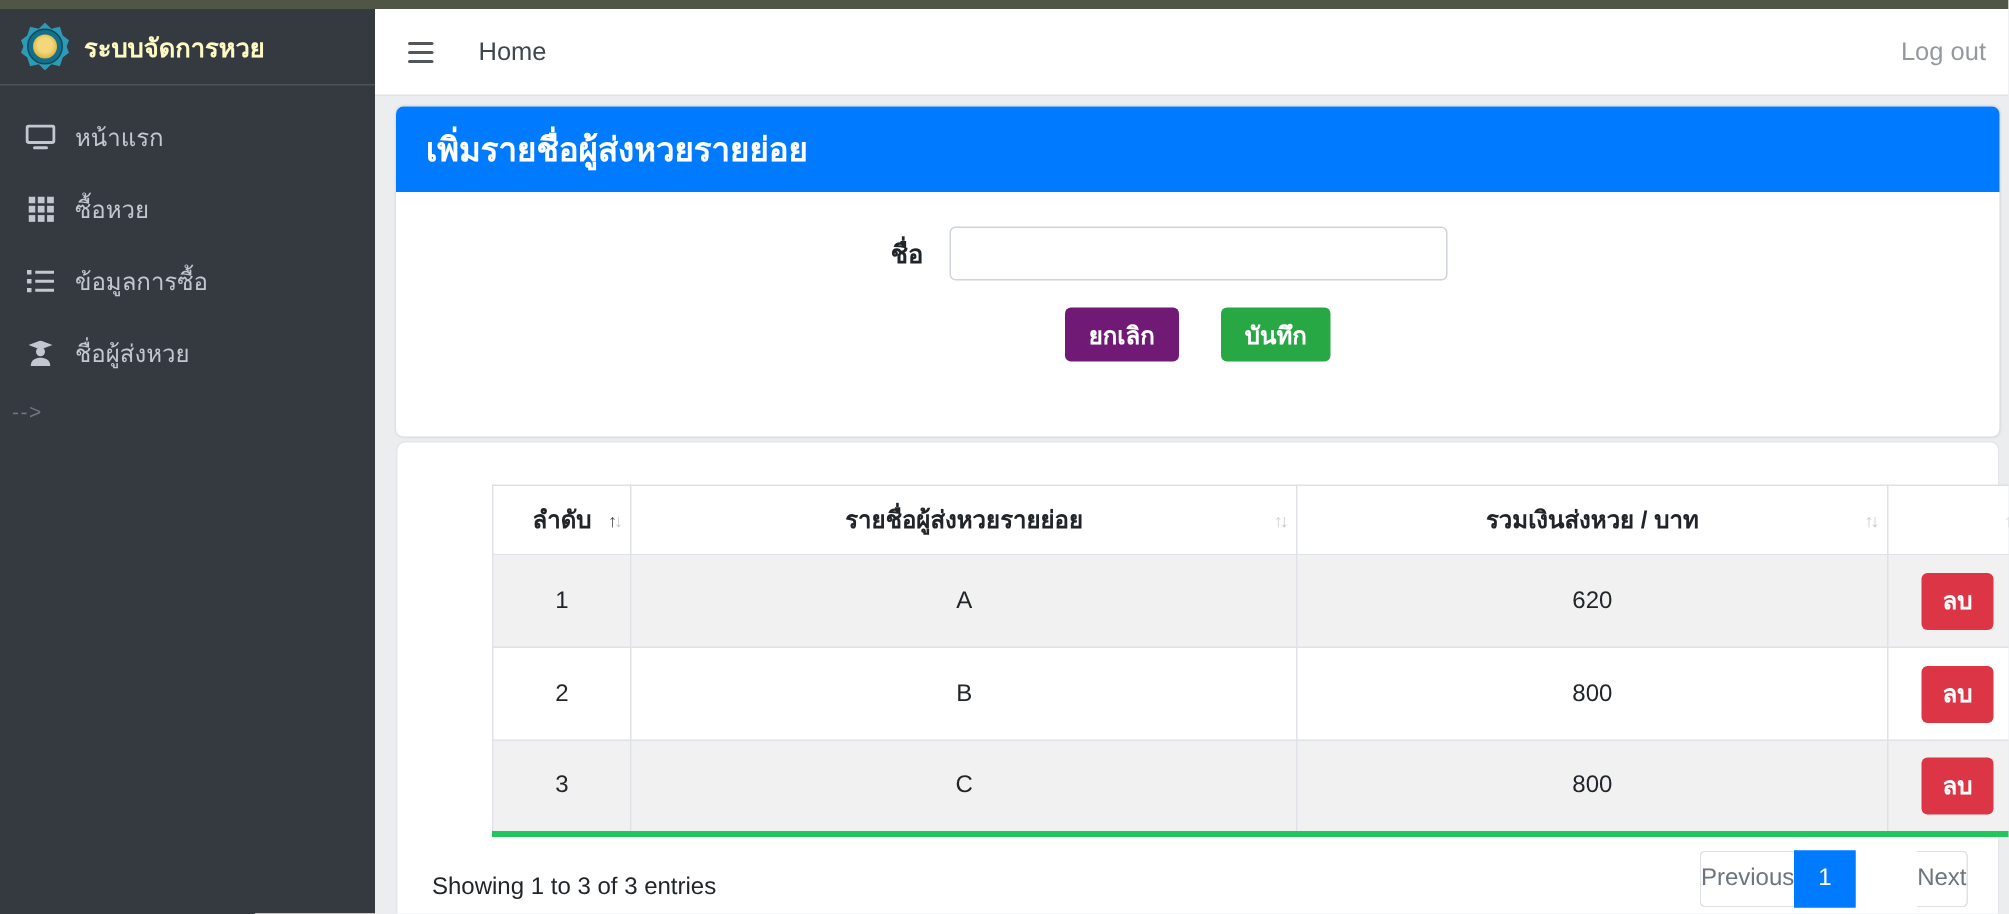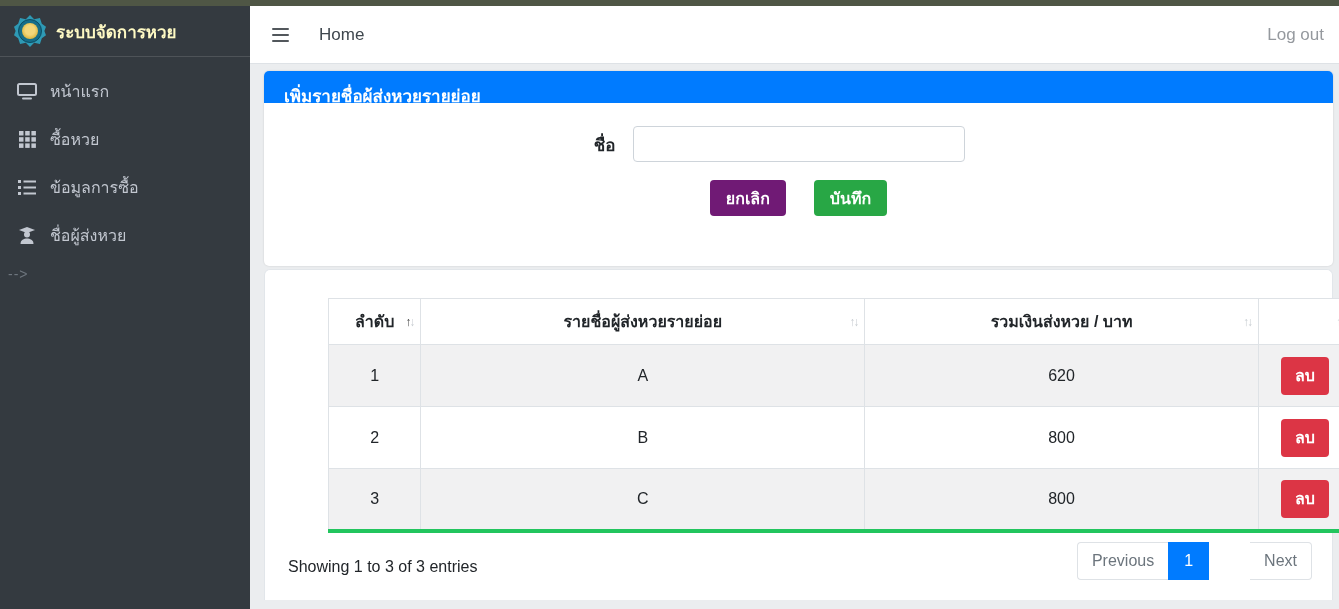--- a/index.html
+++ b/index.html
@@ -114,23 +114,23 @@
   
   .card-form {
     background: #ffffff;
     border-radius: 5px;
     box-shadow: 0 0 2px rgba(0,0,0,0.15);
     margin-bottom: 3px;
   }
   .card-form-header {
     background: #007bff;
     color: #ffffff;
-    font-size: 17px; font-weight: bold;
+    font-size: 22px; font-weight: bold;
     padding: 11px 20px;
-    height: 32px;
+    height: 57px;
     border-radius: 5px 5px 0 0;
   }
   .card-form-body { height: 163px; padding-top: 23px; }
   .input-wrap { position: relative; width: 332px; margin: 0 auto; }
   .name-label {
     position: absolute; right: 100%; margin-right: 17px;
     top: 50%; transform: translateY(-50%);
     font-size: 17px; font-weight: bold; color: #212529;
   }
   .name-input {
@@ -213,21 +213,21 @@
   .pagination {
     display: flex; margin-top: 9px;
   }
   .page-item {
     height: 38px;
     display: flex; align-items: center; justify-content: center;
     font-size: 16px;
     border: 1px solid #dee2e6;
     background: #ffffff;
     color: #6c757d;
-    padding: 0 14px;
+    padding: 0 0;
     cursor: pointer;
     user-select: none;
   }
   .page-item.prev { border-radius: 4px 0 0 4px; border-right: none; }
   .page-item.next { border-radius: 0 4px 4px 0; border-left: none; margin-left: 41px; }
   .page-item.active {
     background: #007bff; border-color: #007bff; color: #ffffff;
     padding: 0 15px;
   }
 </style>

